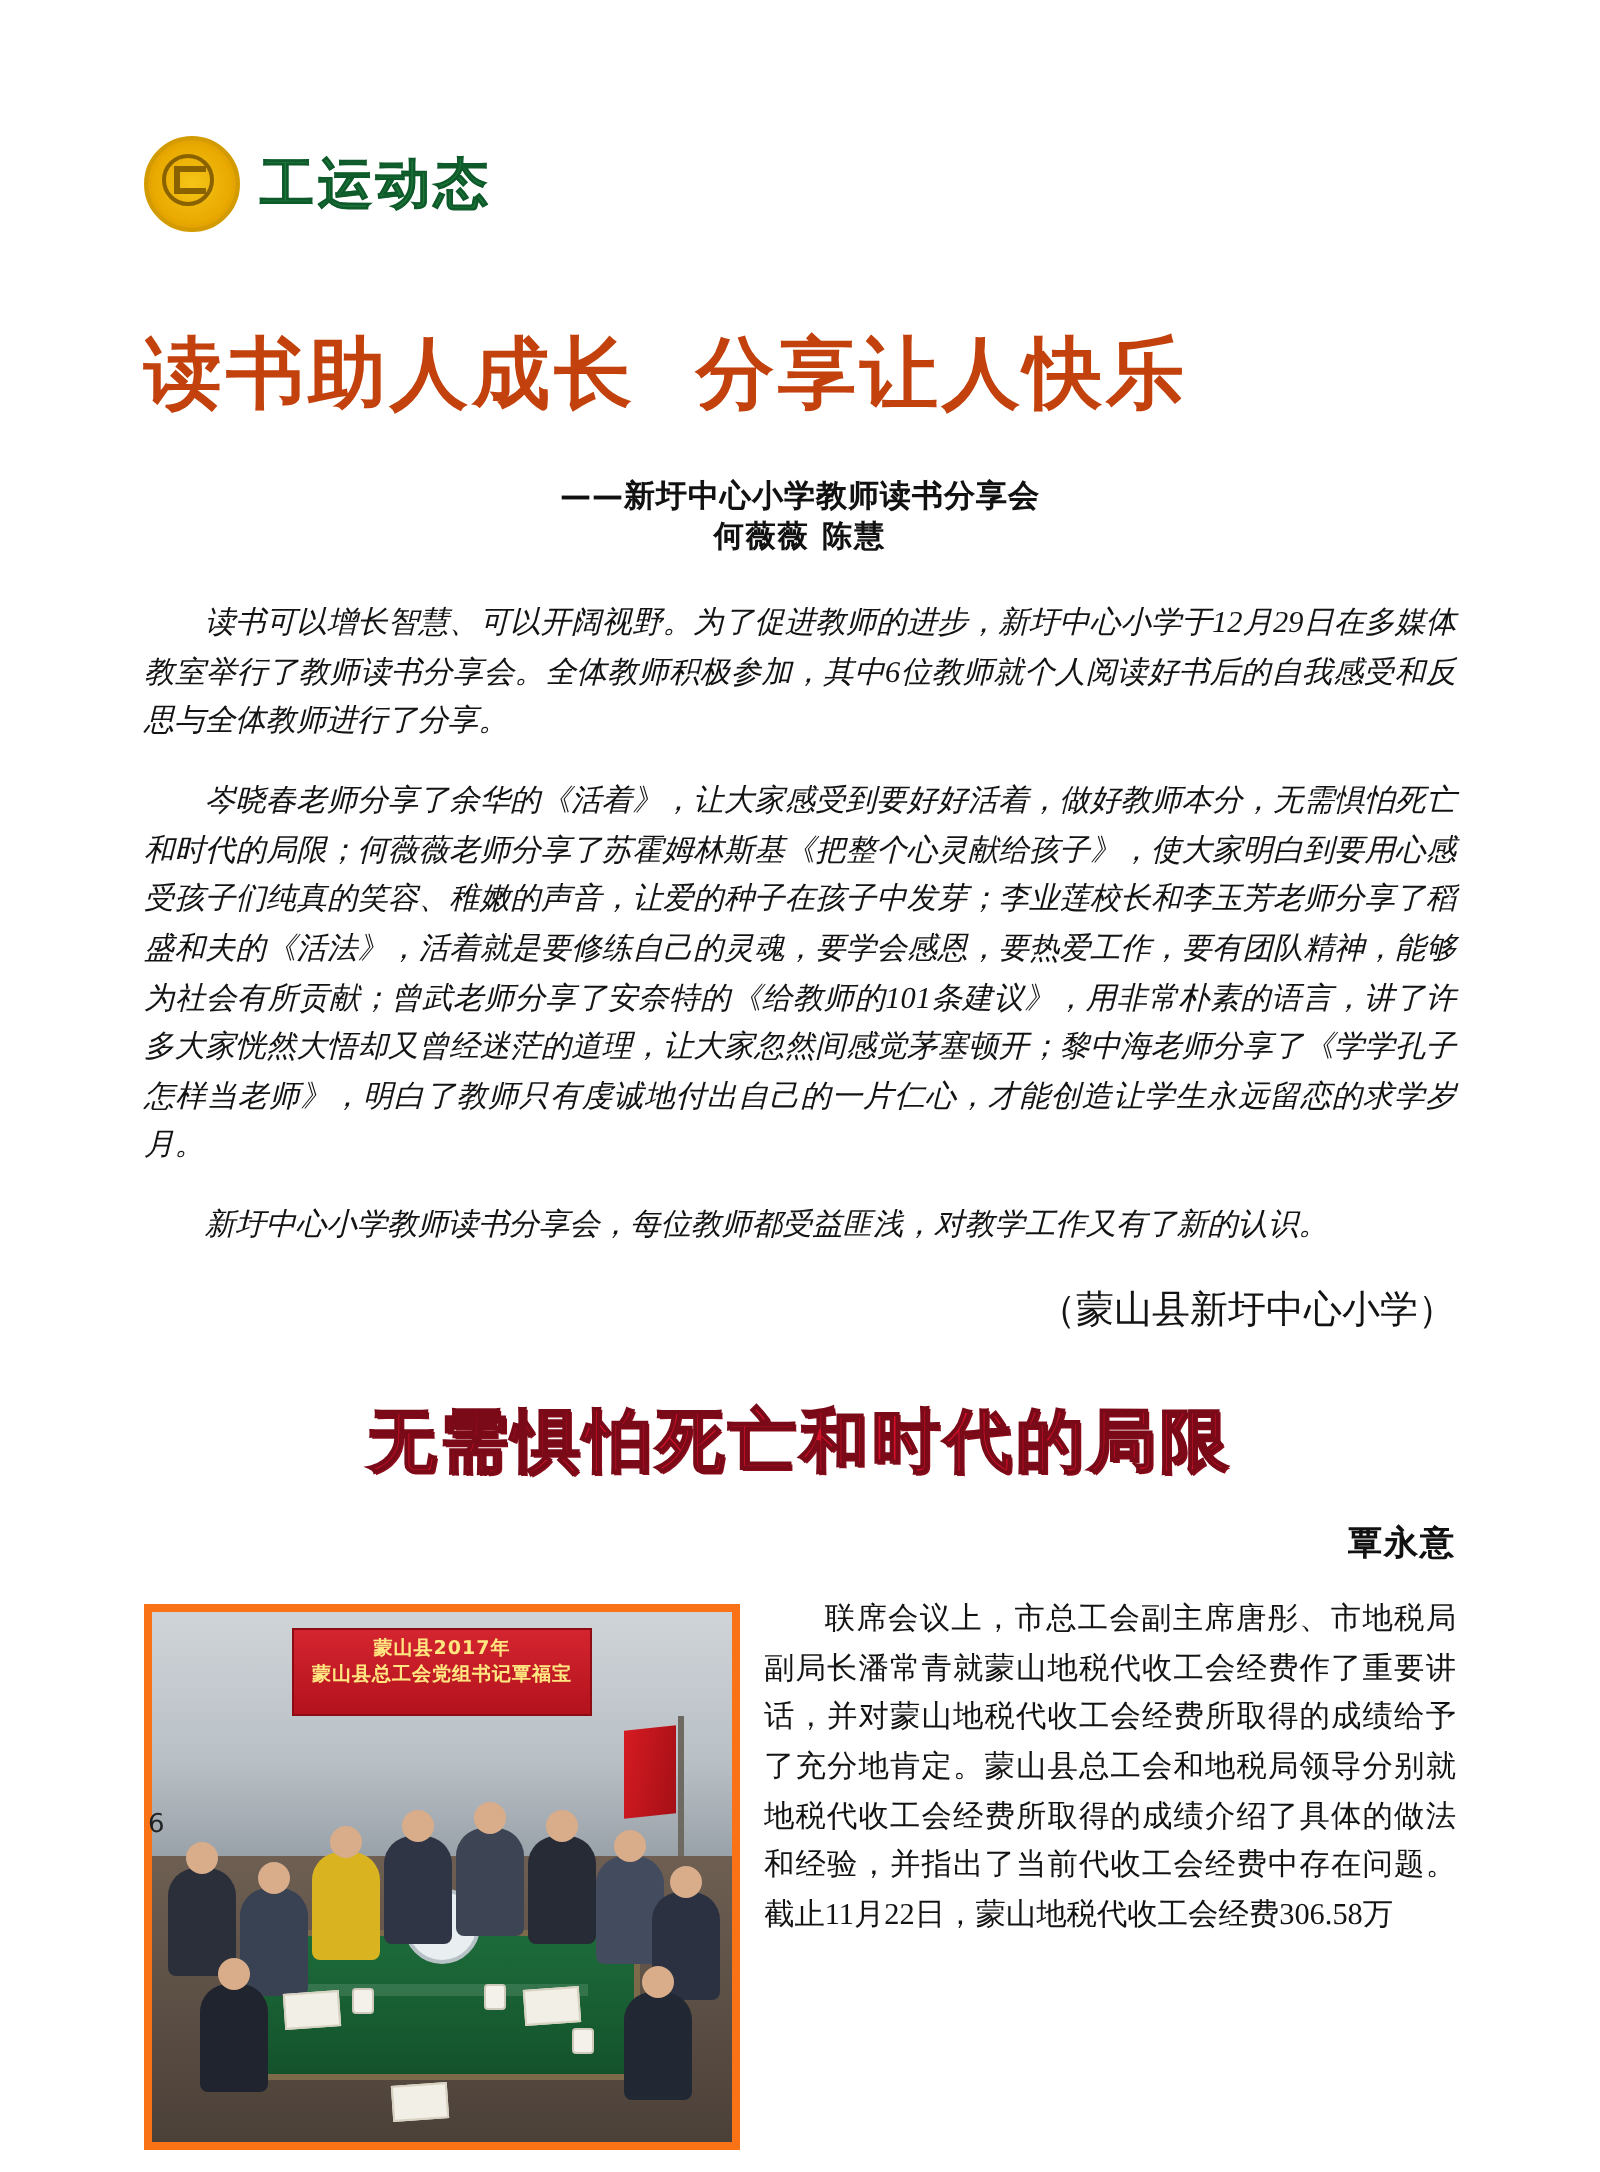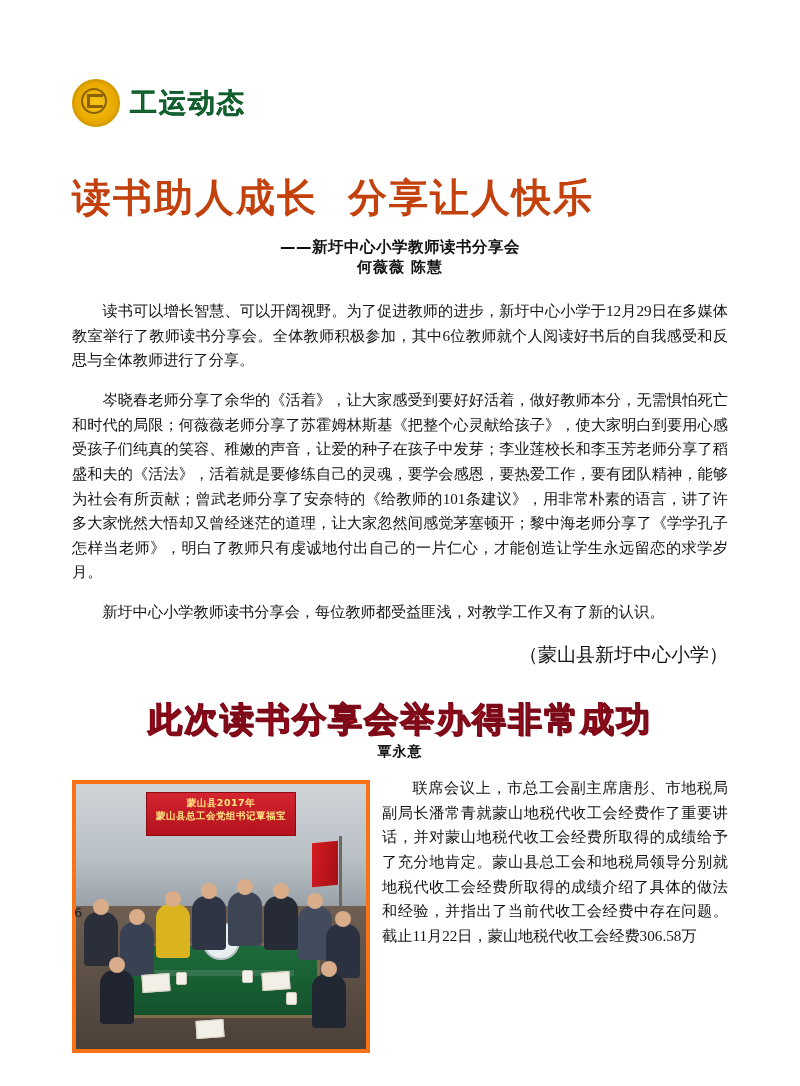--- a/index.html
+++ b/index.html
@@ -13,21 +13,21 @@
     font-family: "Liberation Serif", "DejaVu Serif", serif;
     color: #1a1a1a;
     position: relative;
     overflow: hidden;
   }
   .page {
     position: relative;
     width: 800px;
     height: 998px;
     box-sizing: border-box;
-    padding: 15px 72px;
+    padding: 4px 72px;
   }
 
   
   .masthead {
     display: flex;
     align-items: center;
     padding-top: 62px;
     height: 52px;
   }
   .masthead-logo {
@@ -73,21 +73,21 @@
     margin-top: 42px;
     text-align: left;
     font-family: "DejaVu Sans", "Liberation Sans", sans-serif;
     font-weight: bold;
     font-size: 39px;
     color: #c2410c;
     letter-spacing: 2px;
   }
   .a1-title .gap { display: inline-block; width: 30px; }
   .a1-sub {
-    margin-top: 12px;
+    margin-top: 24px;
     text-align: center;
     font-family: "DejaVu Sans", "Liberation Sans", sans-serif;
     font-weight: bold;
     font-size: 15.5px;
     color: #111;
     letter-spacing: 0.5px;
   }
   .byline {
     text-align: center;
     font-family: "DejaVu Sans", "Liberation Sans", sans-serif;
@@ -97,20 +97,21 @@
     letter-spacing: 1px;
   }
   .body-p {
     margin-top: 10px;
     font-size: 15.2px;
     line-height: 1.62;
     text-align: justify;
     text-justify: inter-ideograph;
     text-indent: 2em;
     color: #131313;
+    font-style: italic;
   }
   .body-p.first { margin-top: 22px; }
   .sig {
     margin-top: 6px;
     text-align: right;
     font-size: 19px;
     line-height: 1.62;
     color: #131313;
   }
 
@@ -120,24 +121,25 @@
     text-align: center;
     font-family: "DejaVu Sans", "Liberation Sans", sans-serif;
     font-weight: bold;
     font-size: 34px;
     letter-spacing: 2px;
     color: #d8102a;
     -webkit-text-stroke: 1px #7a0a18;
     text-shadow: 1px 1px 0 #8d0c1c;
   }
   .a2-byline {
-    text-align: center;
-    font-family: "DejaVu Sans", "Liberation Sans", sans-serif;
-    font-weight: bold;
-    font-size: 14px;
+    margin-top: 16px;
+    text-align: right;
+    font-family: "DejaVu Sans", "Liberation Sans", sans-serif;
+    font-weight: bold;
+    font-size: 17px;
     letter-spacing: 1px;
     color: #111;
   }
 
   .float-wrap { margin-top: 12px; }
   .photo {
     float: left;
     width: 290px;
     height: 265px;
     margin: 4px 12px 6px 0;
@@ -272,21 +274,21 @@
     <span>读书助人成长</span><span class="gap"></span><span>分享让人快乐</span>
   </div>
   <div class="a1-sub">——新圩中心小学教师读书分享会</div>
   <div class="byline">何薇薇  陈慧</div>
 
   <p class="body-p first">读书可以增长智慧、可以开阔视野。为了促进教师的进步，新圩中心小学于12月29日在多媒体教室举行了教师读书分享会。全体教师积极参加，其中6位教师就个人阅读好书后的自我感受和反思与全体教师进行了分享。</p>
   <p class="body-p">岑晓春老师分享了余华的《活着》，让大家感受到要好好活着，做好教师本分，无需惧怕死亡和时代的局限；何薇薇老师分享了苏霍姆林斯基《把整个心灵献给孩子》，使大家明白到要用心感受孩子们纯真的笑容、稚嫩的声音，让爱的种子在孩子中发芽；李业莲校长和李玉芳老师分享了稻盛和夫的《活法》，活着就是要修练自己的灵魂，要学会感恩，要热爱工作，要有团队精神，能够为社会有所贡献；曾武老师分享了安奈特的《给教师的101条建议》，用非常朴素的语言，讲了许多大家恍然大悟却又曾经迷茫的道理，让大家忽然间感觉茅塞顿开；黎中海老师分享了《学学孔子怎样当老师》，明白了教师只有虔诚地付出自己的一片仁心，才能创造让学生永远留恋的求学岁月。</p>
   <p class="body-p">新圩中心小学教师读书分享会，每位教师都受益匪浅，对教学工作又有了新的认识。</p>
   <div class="sig">（蒙山县新圩中心小学）</div>
 
-  <div class="a2-title">此次读书分享会举办得非常成功</div>
+  <div class="a2-title">无需惧怕死亡和时代的局限</div>
   <div class="a2-byline">覃永意</div>
 
   <div class="float-wrap">
     <div class="photo">
       <div class="ph-wall"></div>
       <div class="ph-banner">
         <div>蒙山县2017年</div>
         <div>蒙山县总工会党组书记覃福宝</div>
       </div>
       <div class="ph-flagpole"></div>

